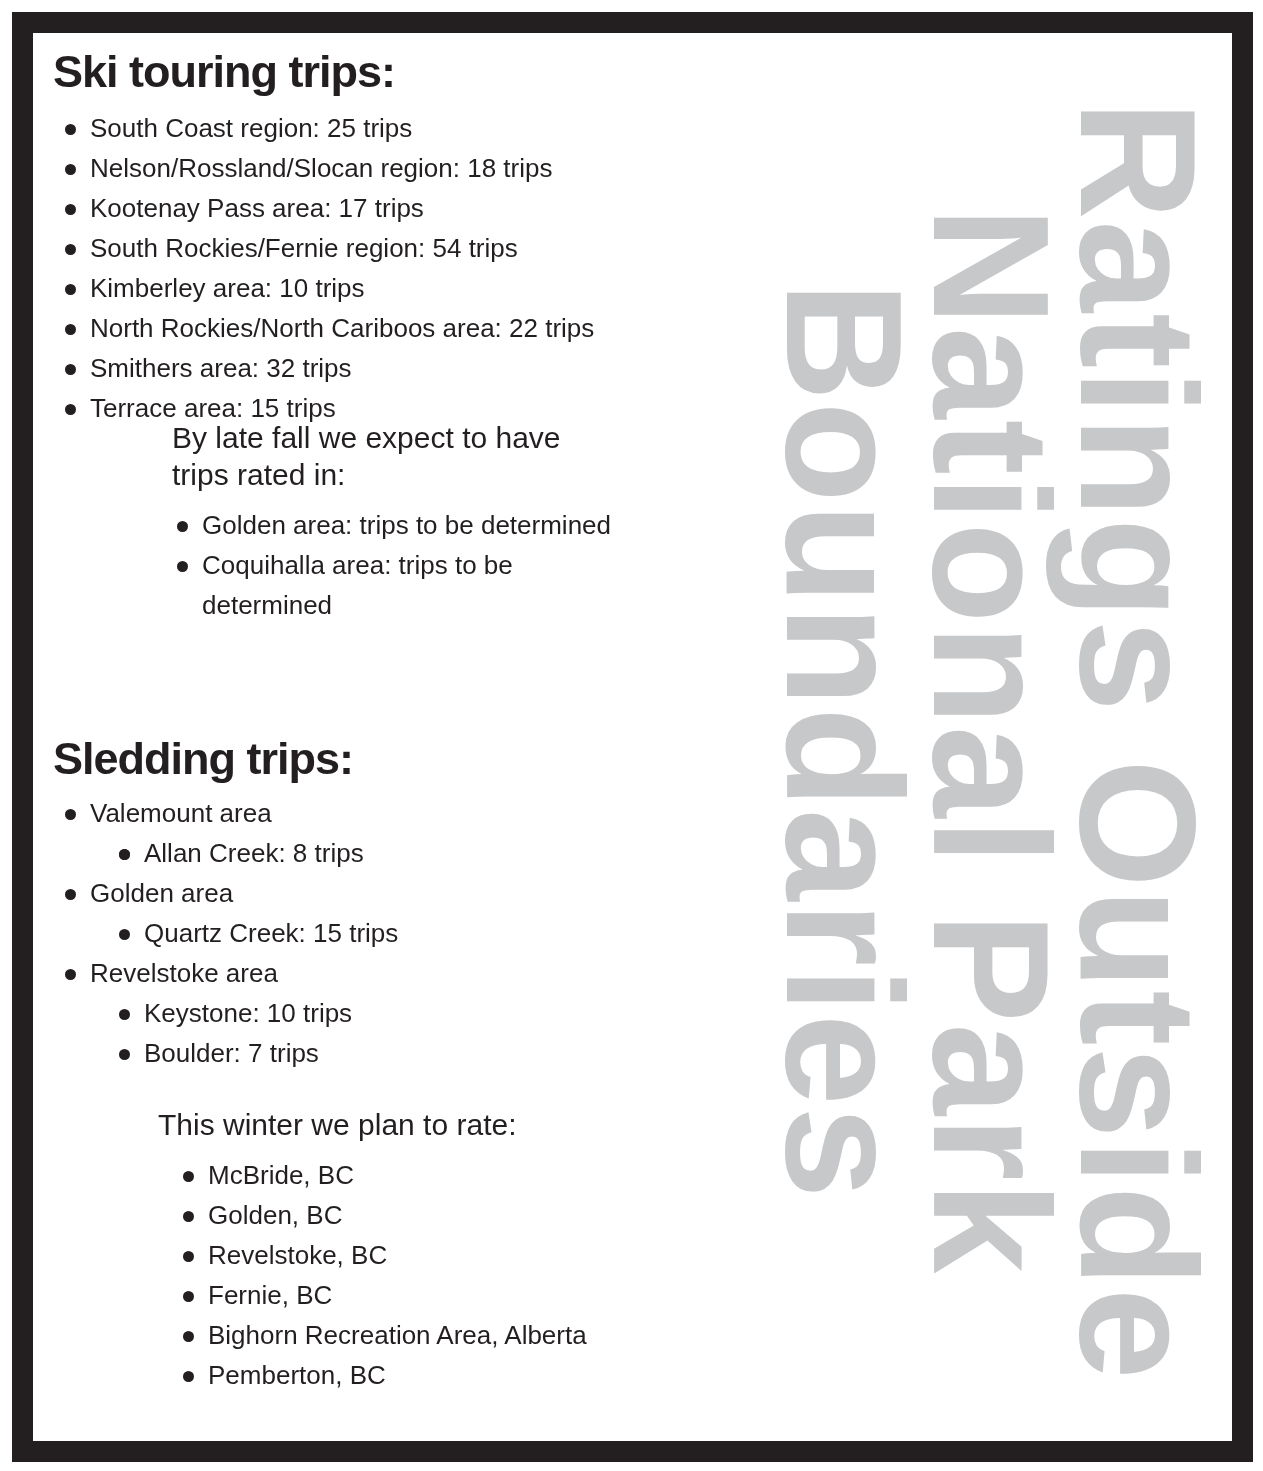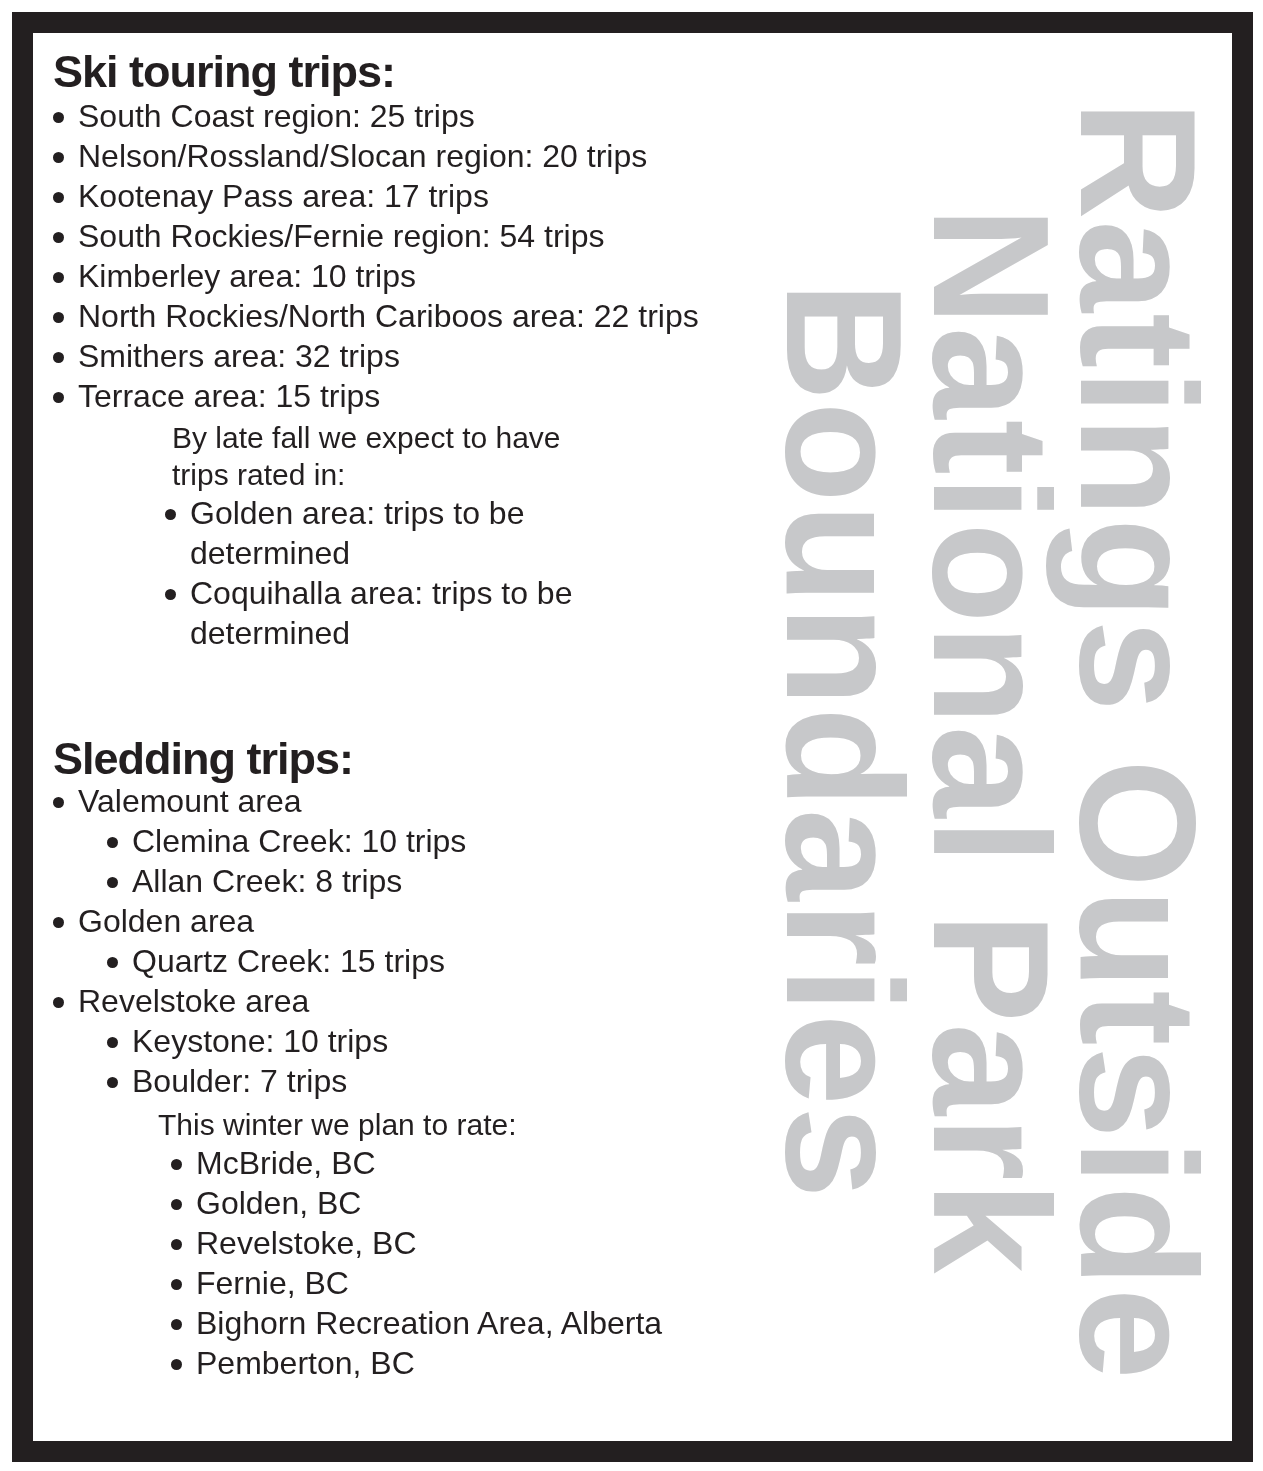--- a/index.html
+++ b/index.html
@@ -53,24 +53,24 @@
     position: absolute;
     margin: 0;
     font-size: 45px;
     line-height: 45px;
     font-weight: bold;
     letter-spacing: -1px;
     white-space: nowrap;
   }
   .blist {
     position: absolute;
-    margin: 0;
+    margin: 12px;
     padding: 0;
     list-style: none;
-    font-size: 32px;
+    font-size: 26px;
     line-height: 40px;
   }
   .blist li {
     position: relative;
     padding-left: 25px;
   }
   .blist li .dot {
     position: absolute;
     left: 0;
     top: 16px;
@@ -111,21 +111,21 @@
     <div>National Park</div>
     <div>Boundaries</div>
   </div>
 
   <div class="content">
 
     <h1 class="sec-heading" id="ski-heading">Ski touring trips:</h1>
 
     <ul class="blist" id="ski-list">
       <li><span class="dot"></span><span>South Coast region: 25 trips</span></li>
-      <li><span class="dot"></span><span>Nelson/Rossland/Slocan region: 20 trips</span></li>
+      <li><span class="dot"></span><span>Nelson/Rossland/Slocan region: 18 trips</span></li>
       <li><span class="dot"></span><span>Kootenay Pass area: 17 trips</span></li>
       <li><span class="dot"></span><span>South Rockies/Fernie region: 54 trips</span></li>
       <li><span class="dot"></span><span>Kimberley area: 10 trips</span></li>
       <li><span class="dot"></span><span>North Rockies/North Cariboos area: 22 trips</span></li>
       <li><span class="dot"></span><span>Smithers area: 32 trips</span></li>
       <li><span class="dot"></span><span>Terrace area: 15 trips</span></li>
     </ul>
 
     <div class="subhead" id="ski-subhead">
       <div>By late fall we expect to have</div>
@@ -134,21 +134,21 @@
 
     <ul class="blist" id="ski-sublist">
       <li><span class="dot"></span><span>Golden area: trips to be determined</span></li>
       <li><span class="dot"></span><span>Coquihalla area: trips to be determined</span></li>
     </ul>
 
     <h1 class="sec-heading" id="sledding-heading">Sledding trips:</h1>
 
     <ul class="blist" id="sledding-list">
       <li class="lvl0"><span class="dot"></span><span>Valemount area</span></li>
-      <li class="lvl1"><span class="dot"></span><span>Clemina Creek: 10 trips</span></li>
+      <li class="lvl1"><span class="dot"></span></li>
       <li class="lvl1"><span class="dot"></span><span>Allan Creek: 8 trips</span></li>
       <li class="lvl0"><span class="dot"></span><span>Golden area</span></li>
       <li class="lvl1"><span class="dot"></span><span>Quartz Creek: 15 trips</span></li>
       <li class="lvl0"><span class="dot"></span><span>Revelstoke area</span></li>
       <li class="lvl1"><span class="dot"></span><span>Keystone: 10 trips</span></li>
       <li class="lvl1"><span class="dot"></span><span>Boulder: 7 trips</span></li>
     </ul>
 
     <div class="subhead" id="winter-heading">This winter we plan to rate:</div>
 

